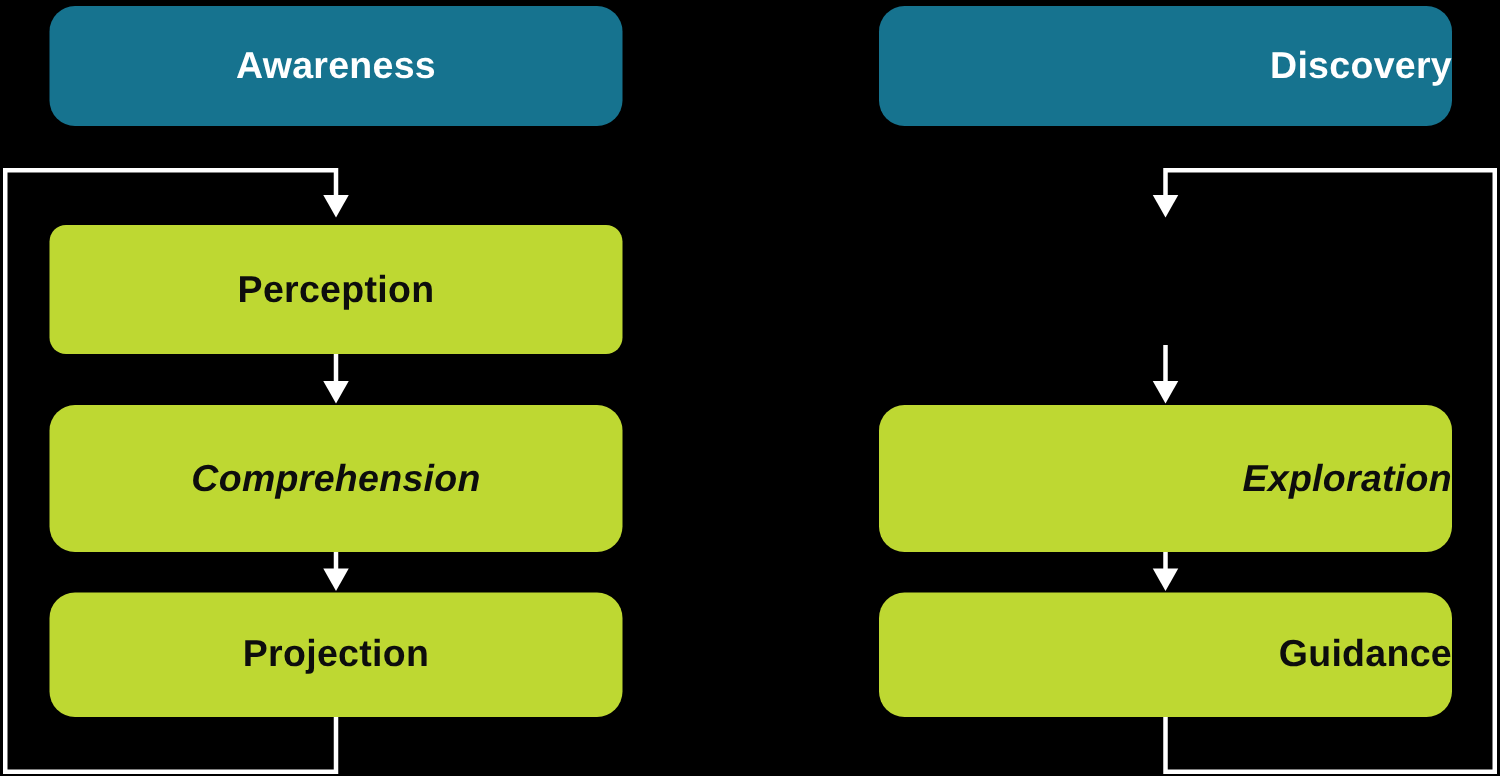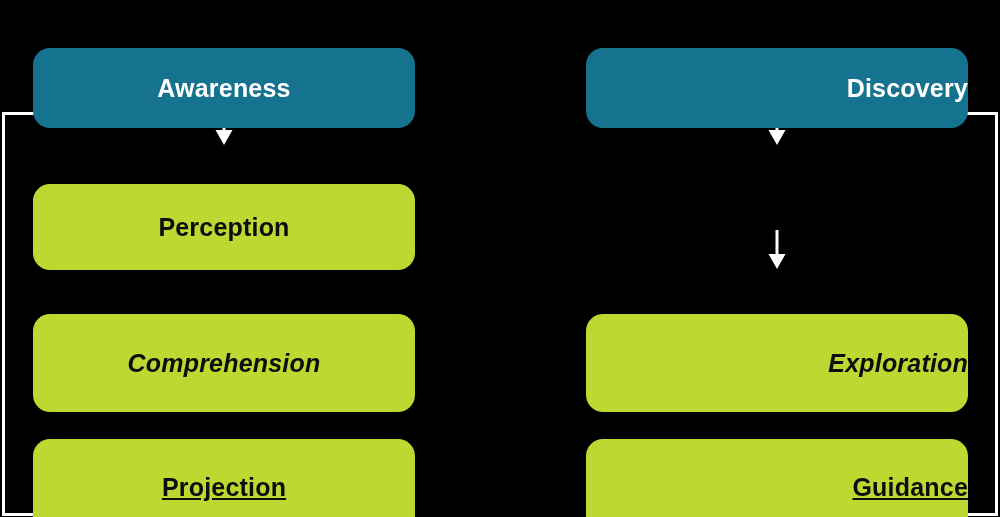--- a/index.html
+++ b/index.html
@@ -32,36 +32,35 @@
   }
   .box{
     position:absolute;
     width:382px;
     display:flex;align-items:center;justify-content:center;
     border-radius:17px;
     font-weight:bold;
     font-size:25px;
     letter-spacing:0.2px;
     text-align:center;
-    margin-top:44px;
   }
   .header-box{
     top:4px;height:80px;
     background:var(--header-fill);
     color:var(--header-text);
   }
   .step-box{
     background:var(--step-fill);
     color:var(--step-text);
   }
   .col-left{left:33px;}
   .col-right{left:586px;justify-content:flex-end;}
-  .row-1{top:140px;height:86px;}
+  .row-1{top:150px;height:86px;border-radius:11px;}
   .row-2{top:270px;height:98px;font-style:italic;}
-  .row-3{top:395px;height:97px;text-decoration:underline;}
+  .row-3{top:395px;height:83px;}
 </style>
 </head>
 <body>
 
 <div class="canvas">
 
   <svg class="connectors" viewBox="0 0 1000 517" aria-hidden="true">
 
     <path class="wire" d="M224 478 V514.5 H3.5 V113.5 H224 V131"></path>
     <polygon class="head" points="224,145 215.5,130 232.5,130"></polygon>

